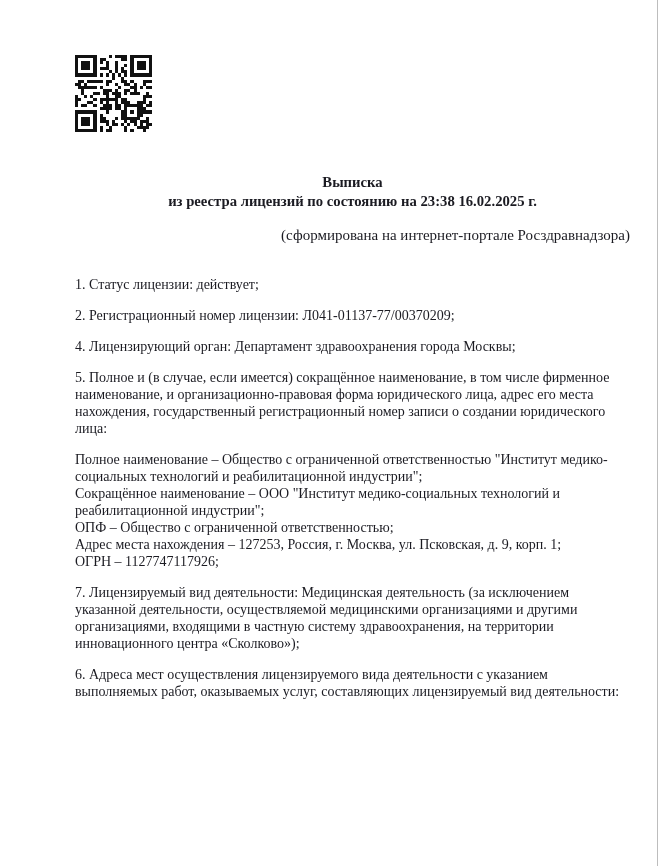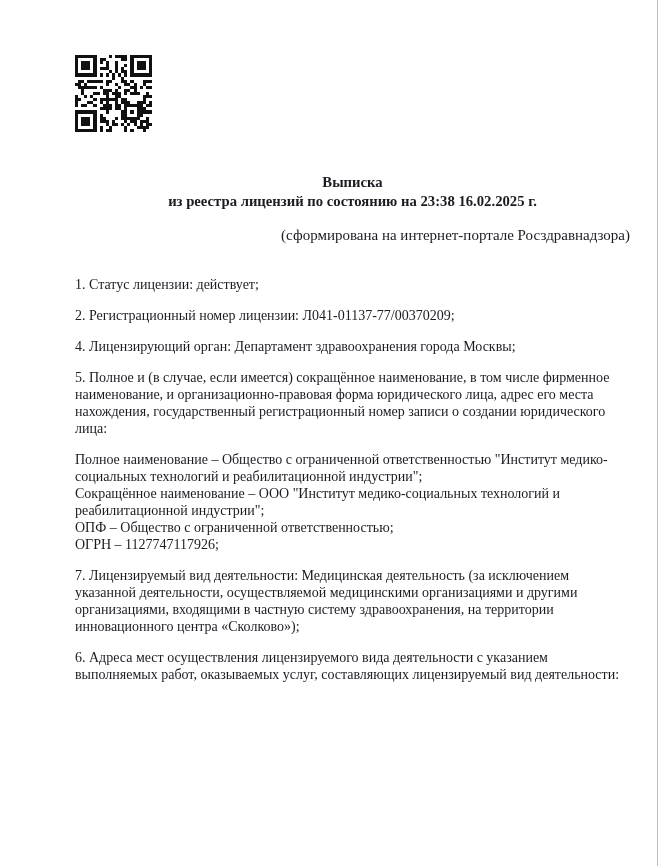--- a/index.html
+++ b/index.html
@@ -386,20 +386,21 @@
     <div class="body-text">
       <p>1. Статус лицензии: действует;</p>
       <p>2. Регистрационный номер лицензии: Л041-01137-77/00370209;</p>
       <p>4. Лицензирующий орган: Департамент здравоохранения города Москвы;</p>
       <p>5. Полное и (в случае, если имеется) сокращённое наименование, в том числе фирменное наименование, и организационно-правовая форма юридического лица, адрес его места нахождения, государственный регистрационный номер записи о создании юридического лица:</p>
 
       <div class="org-details">
         <span class="line">Полное наименование – Общество с ограниченной ответственностью "Институт медико-социальных технологий и реабилитационной индустрии";</span>
         <span class="line">Сокращённое наименование – ООО "Институт медико-социальных технологий и реабилитационной индустрии";</span>
         <span class="line">ОПФ – Общество с ограниченной ответственностью;</span>
+        <span class="line">Адрес места нахождения – 127253, Россия, г. Москва, ул. Псковская, д. 9, корп. 1;</span>
         <span class="line">ОГРН – 1127747117926;</span>
       </div>
 
       <p>7. Лицензируемый вид деятельности: Медицинская деятельность (за исключением указанной деятельности, осуществляемой медицинскими организациями и другими организациями, входящими в частную систему здравоохранения, на территории инновационного центра «Сколково»);</p>
       <p>6. Адреса мест осуществления лицензируемого вида деятельности с указанием выполняемых работ, оказываемых услуг, составляющих лицензируемый вид деятельности:</p>
     </div>
 
   </div>
 
   <div class="page-right-edge"></div>

